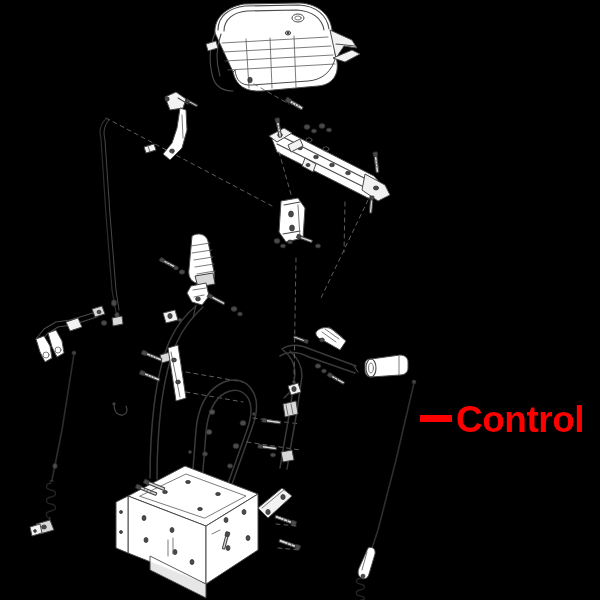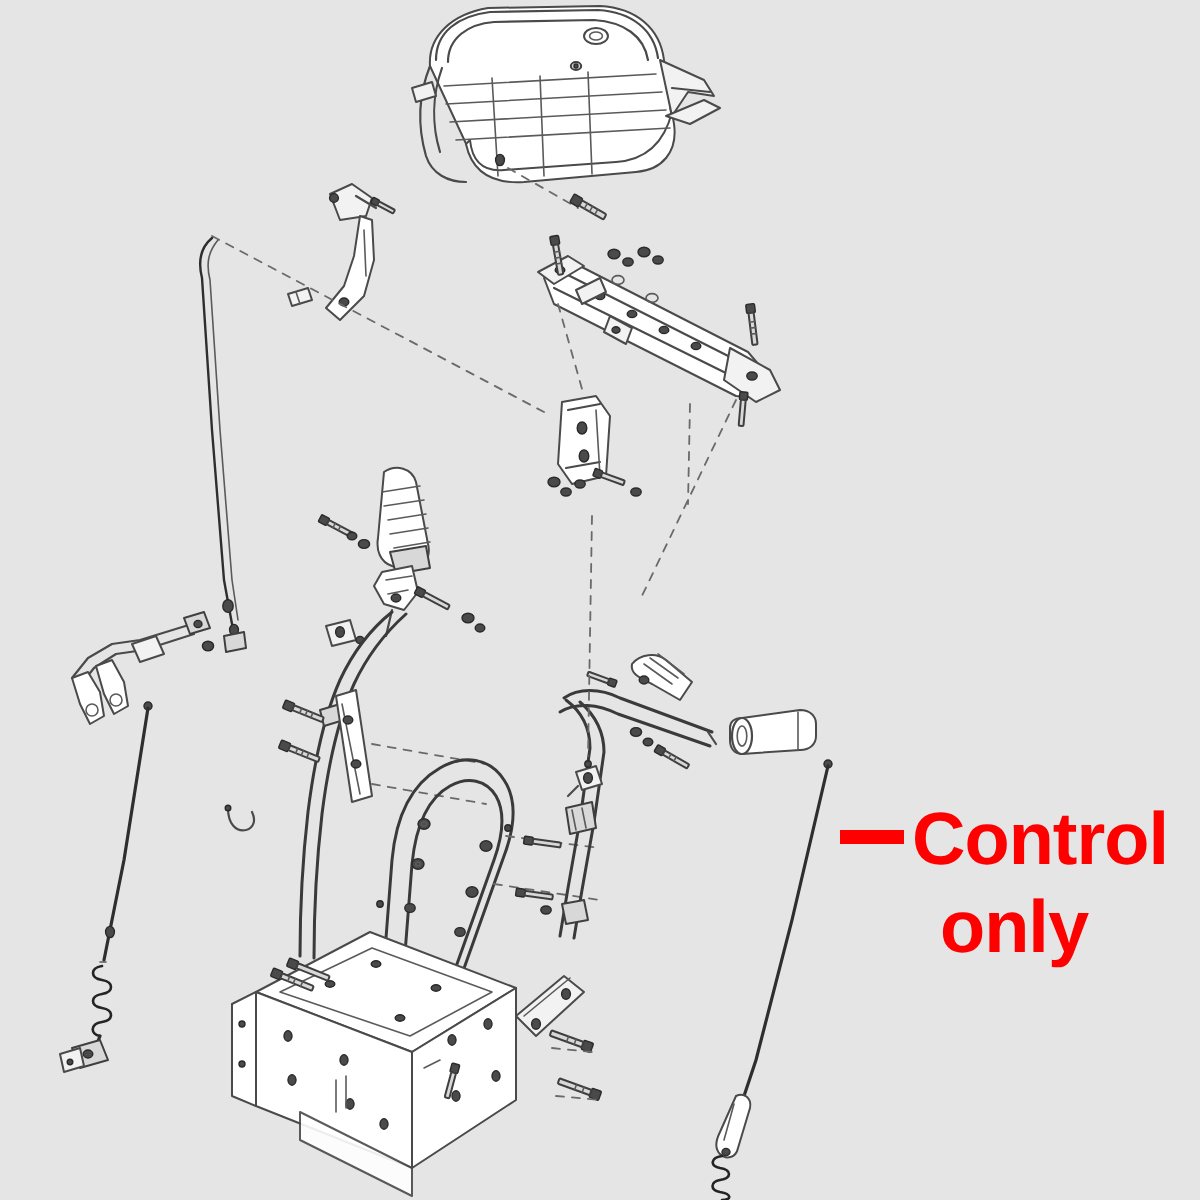--- a/index.html
+++ b/index.html
@@ -7,21 +7,21 @@
     padding: 0;
     background: #ffffff;
   }
   body {
     font-family: "Liberation Sans", sans-serif;
   }
   #page {
     position: relative;
     width: 600px;
     height: 600px;
-    background: #e5e5e5;
+    background: #000000;
     overflow: hidden;
   }
   #diagram {
     position: absolute;
     left: 0;
     top: 0;
     width: 600px;
     height: 600px;
   }
   .annotation {
@@ -517,16 +517,15 @@
       </g>
       <ellipse class="fillD" cx="363" cy="576" rx="2" ry="1.8"></ellipse>
     </g>
 
     <line x1="418" y1="418" x2="450" y2="418" stroke="#ff0000" stroke-width="0"></line>
 
   </svg>
 
   <div class="annotation">
     <span class="ln ln1"><span class="dash-lead"></span><span>Control</span></span>
-    <span class="ln">only</span>
   </div>
 
 </div>
 
 </body></html>

